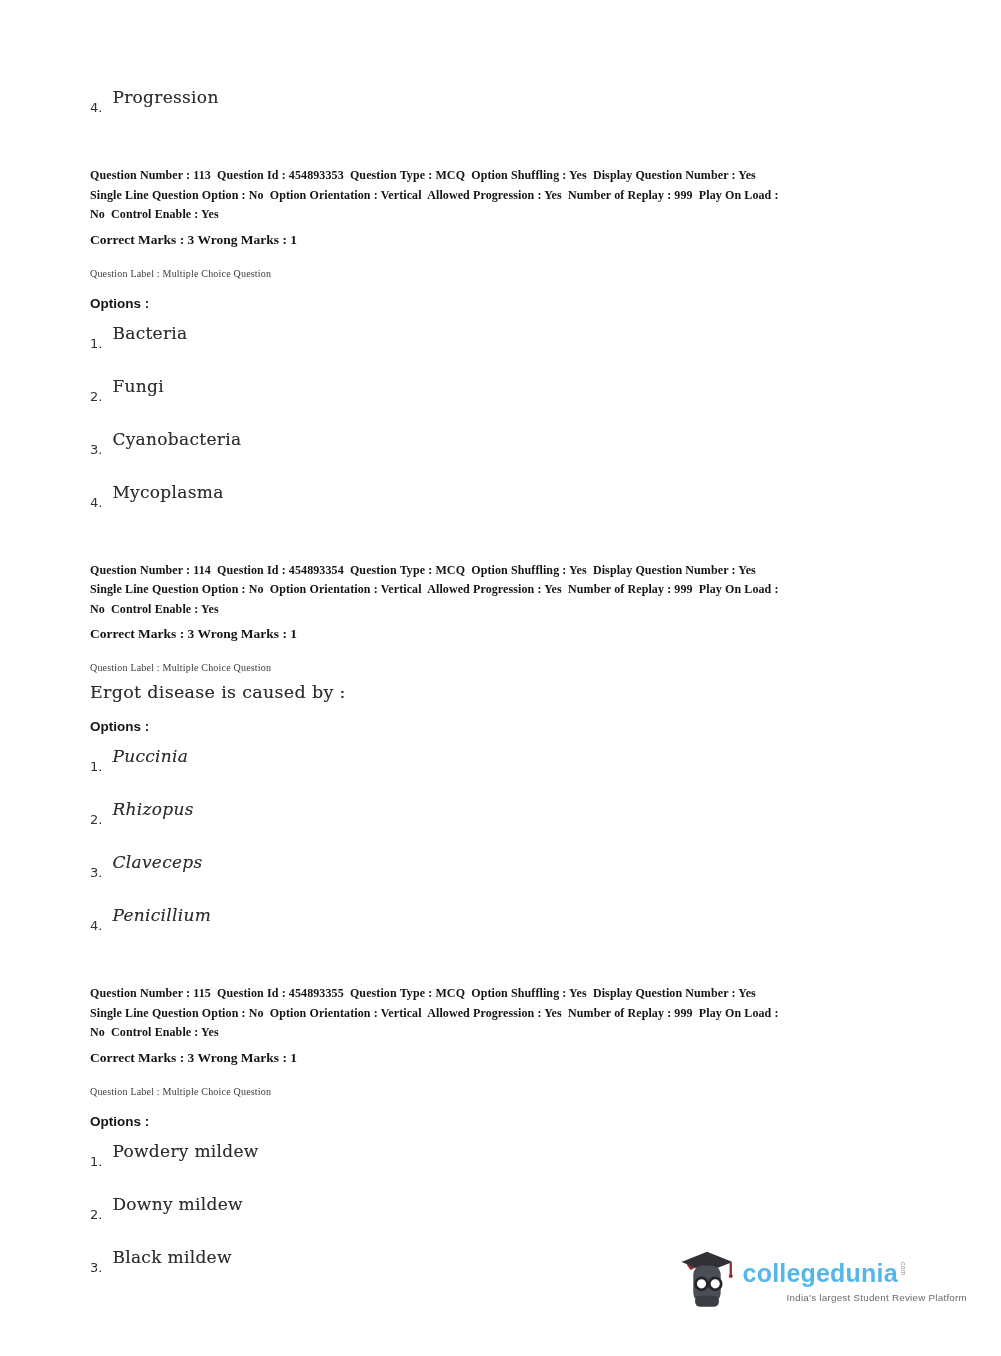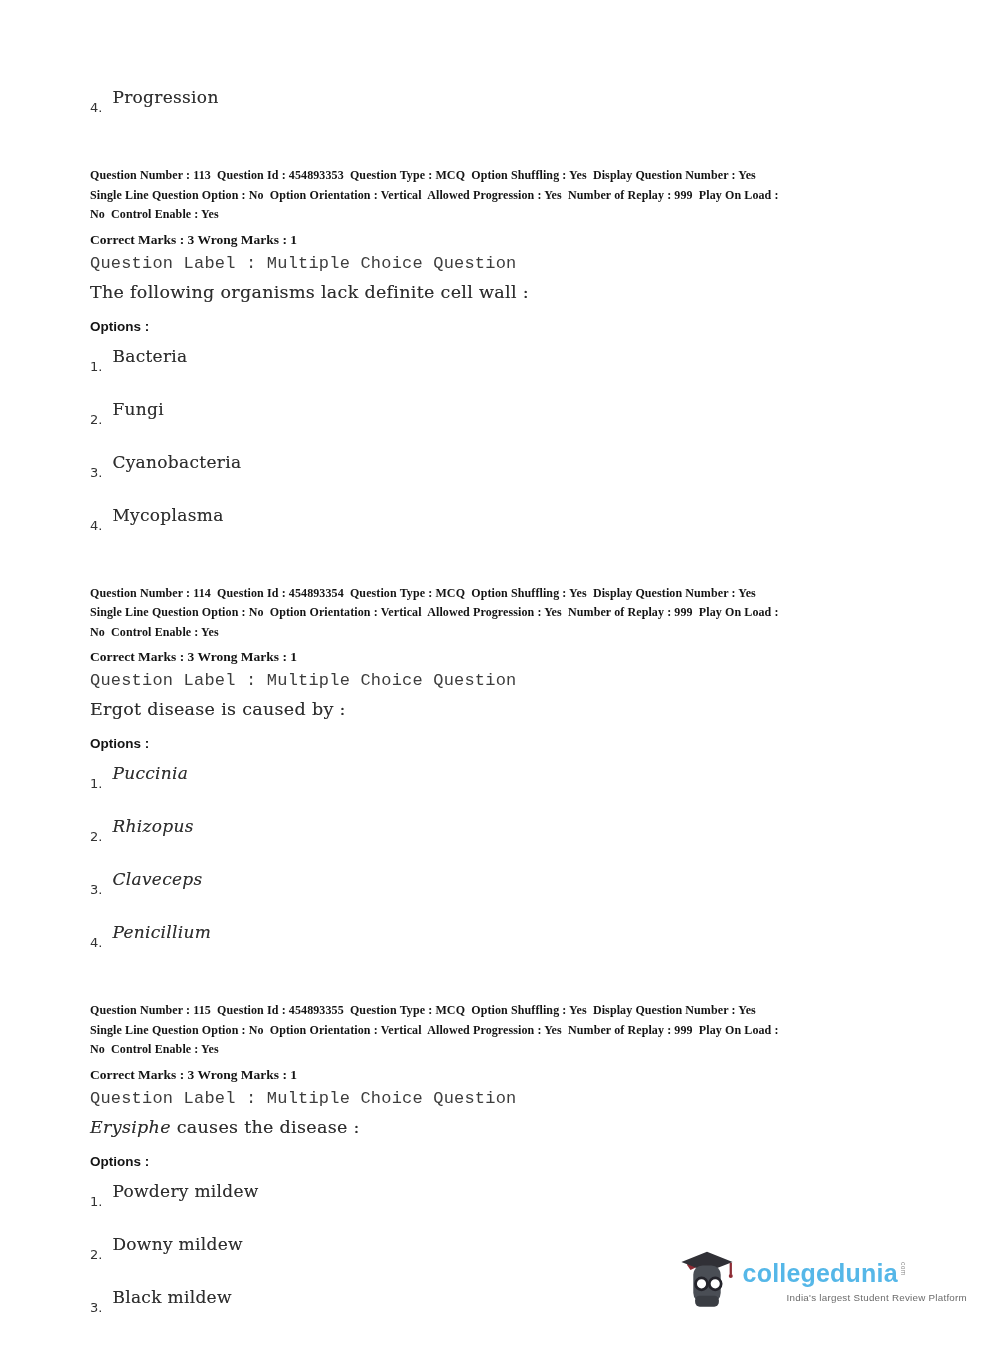--- a/index.html
+++ b/index.html
@@ -56,23 +56,23 @@
     letter-spacing: 0.1px;
   }
   .marks {
     margin: 7px 0 0 0;
     font-family: "Liberation Serif", serif;
     font-weight: bold;
     font-size: 13.5px;
     color: #141414;
   }
   .qlabel {
-    margin: 6px 0 0 0;
-    font-family: Liberation Mono, monospace;
-    font-size: 17px;
+    margin: 20px 0 0 0;
+    font-family: Liberation Serif, serif;
+    font-size: 10px;
     color: #3d3d3d;
     letter-spacing: 0.2px;
   }
   .qtext {
     margin: 9px 0 0 0;
     font-size: 17.5px;
     color: #2d2d2d;
     letter-spacing: 0.3px;
     text-shadow: 0 0 0.5px rgba(40,40,40,0.45);
   }
@@ -132,21 +132,20 @@
       <span class="opt-text">Progression</span>
     </div>
 
     <div>
   <section class="question">
     <p class="meta">Question Number : 113  Question Id : 454893353  Question Type : MCQ  Option Shuffling : Yes  Display Question Number : Yes
 Single Line Question Option : No  Option Orientation : Vertical  Allowed Progression : Yes  Number of Replay : 999  Play On Load :
 No  Control Enable : Yes</p>
     <p class="marks">Correct Marks : 3  Wrong Marks : 1</p>
     <p class="qlabel">Question Label : Multiple Choice Question</p>
-    <p class="qtext"><span>The following organisms lack definite cell wall :</span></p>
     <p class="opts-head">Options :</p>
     <div class="options">
   <div class="opt-row">
     <span class="opt-num">1.</span>
     <span class="opt-text">Bacteria</span>
   </div>
 
   <div class="opt-row">
     <span class="opt-num">2.</span>
     <span class="opt-text">Fungi</span>
@@ -194,21 +193,20 @@
   </div>
 </div>
   </section>
 
   <section class="question">
     <p class="meta">Question Number : 115  Question Id : 454893355  Question Type : MCQ  Option Shuffling : Yes  Display Question Number : Yes
 Single Line Question Option : No  Option Orientation : Vertical  Allowed Progression : Yes  Number of Replay : 999  Play On Load :
 No  Control Enable : Yes</p>
     <p class="marks">Correct Marks : 3  Wrong Marks : 1</p>
     <p class="qlabel">Question Label : Multiple Choice Question</p>
-    <p class="qtext"><span class="it">Erysiphe</span><span> causes the disease :</span></p>
     <p class="opts-head">Options :</p>
     <div class="options">
   <div class="opt-row">
     <span class="opt-num">1.</span>
     <span class="opt-text">Powdery mildew</span>
   </div>
 
   <div class="opt-row">
     <span class="opt-num">2.</span>
     <span class="opt-text">Downy mildew</span>

